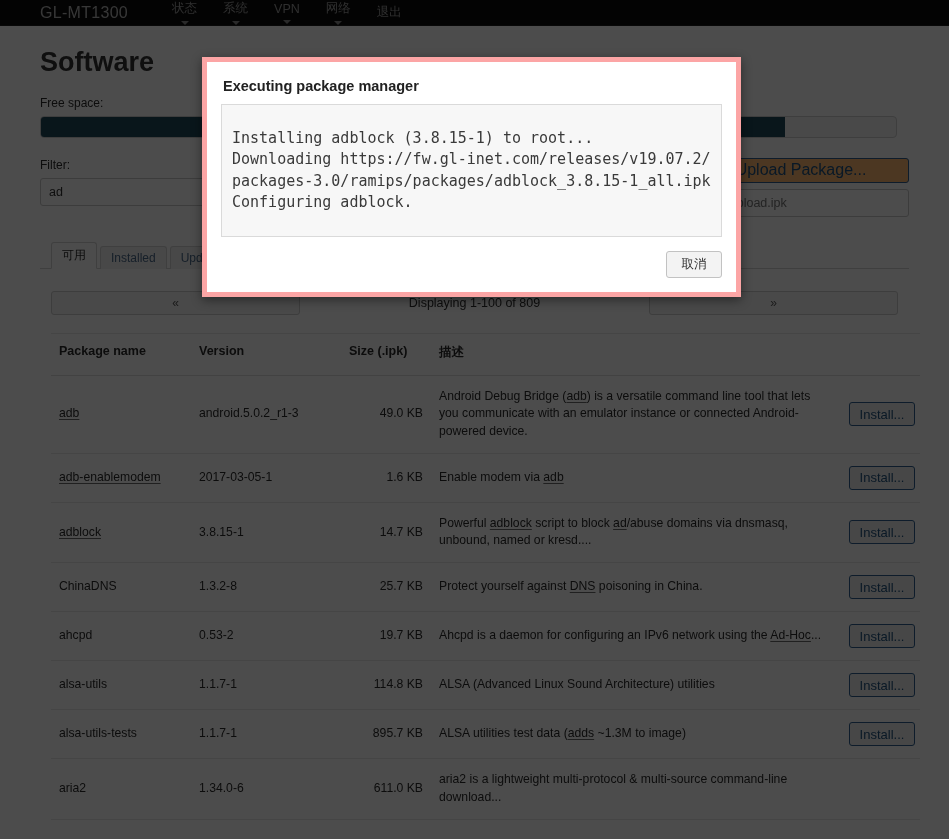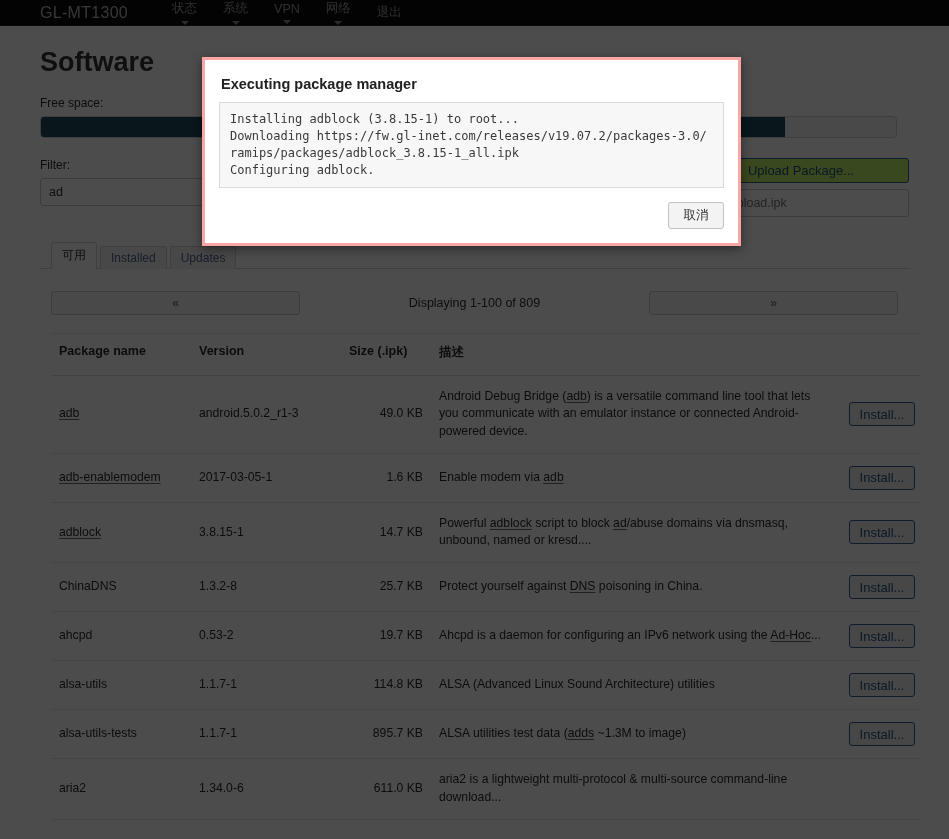--- a/index.html
+++ b/index.html
@@ -111,23 +111,23 @@
     padding: 4px 8px;
     font-family: "Liberation Sans", sans-serif;
   }
   .txtinput.ghost { color: #8a8a8a; }
 
   .btn-upload {
     width: 100%;
     height: 25px;
     border: 1px solid #2f5f8f;
     border-radius: 3px;
-    background: #bef264;
+    background: #fdba74;
     color: #22527f;
-    font-size: 13px;
+    font-size: 16px;
     font-family: "Liberation Sans", sans-serif;
     margin-bottom: 6px;
     cursor: pointer;
   }
 
   
   .tabs {
     display: flex;
     align-items: flex-end;
     border-bottom: 1px solid #d4d4d4;
@@ -240,36 +240,36 @@
     background: rgba(0,0,0,0.70);
   }
 
   
   #modal {
     position: absolute;
     left: 202px;
     top: 57px;
     width: 539px;
     background: #ffffff;
-    border: 3px solid #fca5a5;
+    border: 5px solid #fca5a5;
     box-shadow: 0 3px 10px rgba(0,0,0,.45);
     padding: 12px 14px 14px 14px;
   }
   .modal-title {
     font-size: 14.5px;
     font-weight: bold;
     color: #222;
     margin: 4px 0 10px 2px;
   }
   .modal-log {
     border: 1px solid #dadada;
     background: #f7f7f7;
-    padding: 8px 10px;
+    padding: 23px 10px;
     font-family: "DejaVu Sans Mono", "Liberation Mono", monospace;
-    font-size: 12px;
+    font-size: 15px;
     line-height: 1.42;
     color: #3a3a3a;
     white-space: pre-wrap;
     word-break: break-all;
     min-height: 62px;
   }
   .modal-foot {
     display: flex;
     justify-content: flex-end;
     margin-top: 14px;

